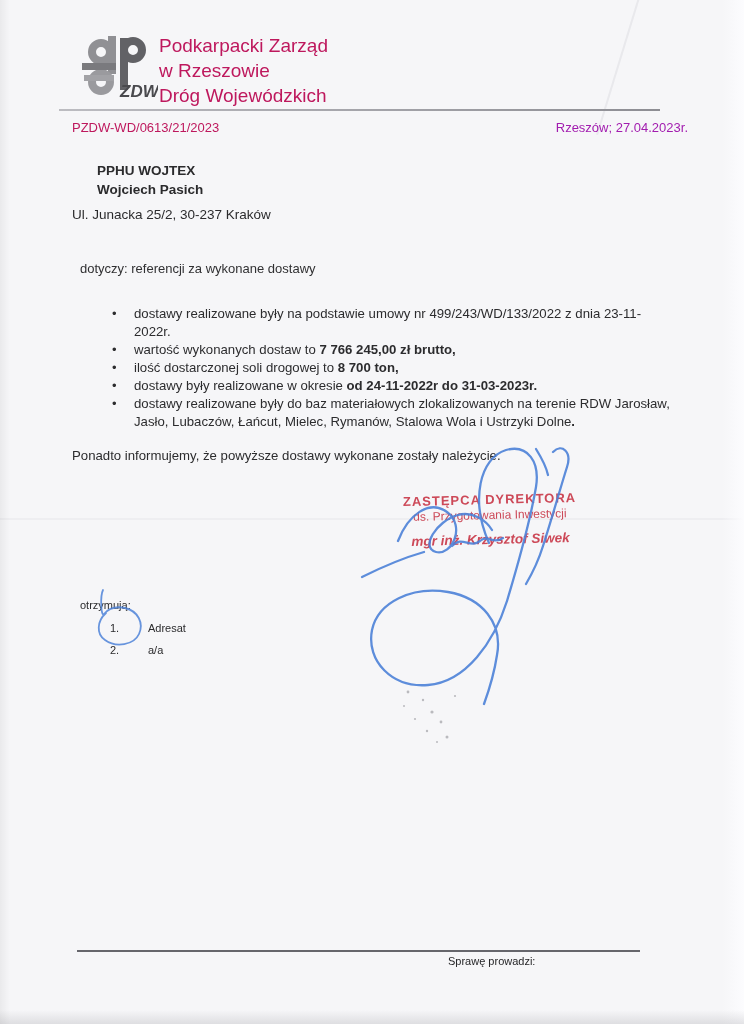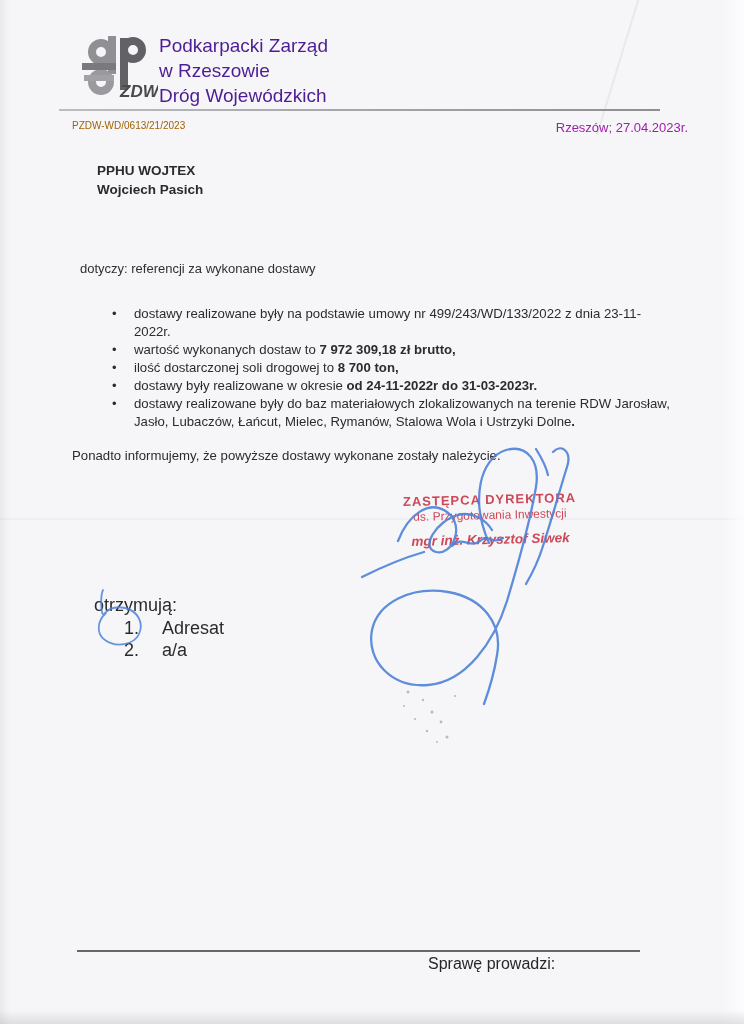--- a/index.html
+++ b/index.html
@@ -16,26 +16,26 @@
     background:linear-gradient(to bottom,rgba(0,0,0,0),rgba(60,60,70,0.13));}
   .edge-left{position:absolute;left:0;top:0;width:10px;height:100%;
     background:linear-gradient(to right,rgba(0,0,0,0.05),rgba(0,0,0,0));}
   .crease-tr{position:absolute;left:618px;top:-12px;width:2px;height:150px;
     background:rgba(120,120,135,0.10);transform:rotate(17deg);}
   .crease-mid{position:absolute;left:0;top:518px;width:100%;height:2px;
     background:rgba(140,140,155,0.07);}
 
   
   .logo{position:absolute;left:80px;top:30px;width:78px;height:78px;}
-  .org{position:absolute;left:159px;top:33px;font-size:19px;line-height:25px;color:#4c1d95;}
+  .org{position:absolute;left:159px;top:33px;font-size:19px;line-height:25px;color:#be185d;}
   .header-rule{position:absolute;left:59px;top:109px;width:601px;height:2px;
     background:linear-gradient(to right,#bcbcc1,#8d8d93);}
 
   
-  .ref{position:absolute;left:72px;top:120px;font-size:10px;color:#a16207;}
+  .ref{position:absolute;left:72px;top:120px;font-size:13px;color:#be185d;}
   .date{position:absolute;right:56px;top:120px;font-size:13px;color:#a21caf;}
 
   
   .recipient{position:absolute;left:72px;top:161px;font-size:13.5px;line-height:19px;}
   .recipient .b{font-weight:bold;padding-left:25px;}
   .recipient .addr{margin-top:6px;font-weight:normal;}
 
   
   .subject{position:absolute;left:80px;top:261px;font-size:13px;color:#303032;}
 
@@ -53,31 +53,31 @@
   .stamp{position:absolute;left:398px;top:492px;width:184px;text-align:center;
     color:rgba(201,57,74,0.92);transform:rotate(-1.4deg);}
   .stamp .l1{font-size:13px;font-weight:bold;letter-spacing:1px;white-space:nowrap;}
   .stamp .l2{font-size:12px;margin-top:1px;white-space:nowrap;}
   .stamp .l3{font-size:13.5px;font-weight:bold;font-style:italic;margin-top:10px;white-space:nowrap;}
 
   
   .ink{position:absolute;left:0;top:0;width:744px;height:1024px;pointer-events:none;}
 
   
-  .dist{position:absolute;left:80px;top:596px;font-size:18px;line-height:19px;margin-left:14px;}
+  .dist{position:absolute;left:80px;top:596px;font-size:11px;line-height:19px;}
   .dist-rows{margin-top:2px;margin-left:30px;}
   .dist-row{display:flex;height:22px;align-items:center;}
   .dist-num{width:26px;}
   .dist-item-label{margin-left:12px;text-align:center;}
 
   
   .footer-rule{position:absolute;left:77px;top:950px;width:563px;height:2px;background:#66666c;}
   .footer-left{position:absolute;left:106px;top:955px;width:304px;text-align:center;
     font-size:12px;line-height:15.3px;color:#262628;}
-  .footer-right-label{position:absolute;left:428px;top:955px;font-size:16px;color:#262628;}
+  .footer-right-label{position:absolute;left:448px;top:955px;font-size:11px;color:#262628;}
   .footer-right{position:absolute;right:111px;top:970px;text-align:right;
     font-size:12px;line-height:15.3px;color:#262628;}
 </style>
 </head>
 <body>
 
 <div class="paper">
 
   <div class="crease-tr"></div>
   <div class="crease-mid"></div>
@@ -101,29 +101,30 @@
     <div>Dróg Wojewódzkich</div>
   </div>
   <div class="header-rule"></div>
 
   <div class="ref">PZDW-WD/0613/21/2023</div>
   <div class="date">Rzeszów; 27.04.2023r.</div>
 
   <div class="recipient">
     <div class="b">PPHU WOJTEX</div>
     <div class="b">Wojciech Pasich</div>
+    <div class="addr">Ul. Junacka 25/2, 30-237 Kraków</div>
   </div>
 
   <div class="subject">dotyczy: referencji za wykonane dostawy</div>
 
   <div class="body">
     <ul>
 
     <li><span>dostawy realizowane były na podstawie umowy nr 499/243/WD/133/2022  z dnia 23-11-2022r.</span><b></b></li>
-        <li><span>wartość wykonanych dostaw to </span><b>7 972 309,18 zł brutto,</b></li>
+        <li><span>wartość wykonanych dostaw to </span><b>7 766 245,00 zł brutto,</b></li>
         <li><span>ilość dostarczonej soli drogowej to </span><b>8 700 ton,</b></li>
         <li><span>dostawy były realizowane w okresie </span><b>od 24-11-2022r do 31-03-2023r.</b></li>
         <li><span>dostawy realizowane były do baz materiałowych zlokalizowanych na terenie RDW Jarosław, Jasło, Lubaczów, Łańcut, Mielec, Rymanów, Stalowa Wola i Ustrzyki Dolne</span><b>.</b></li>
       </ul>
     <p class="closing">Ponadto informujemy, że powyższe dostawy wykonane zostały należycie.</p>
   </div>
 
   <div class="stamp">
     <div class="l1">ZASTĘPCA DYREKTORA</div>
     <div class="l2">ds. Przygotowania Inwestycji</div>

